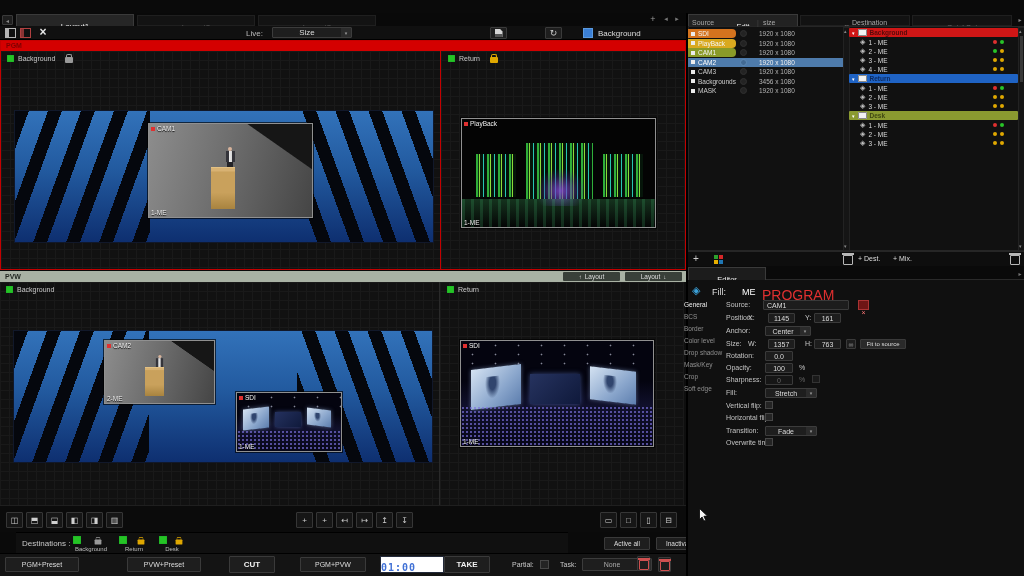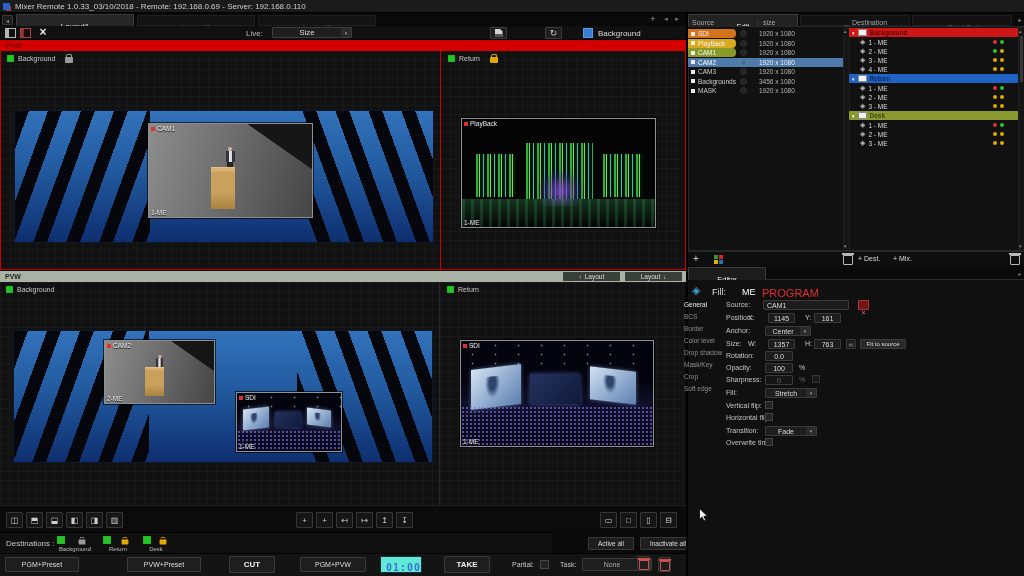--- a/index.html
+++ b/index.html
@@ -71,24 +71,20 @@
   .navitem{position:absolute;left:684px;width:42px;font-size:6.5px;color:#8f8f8f;}
   .flabel{position:absolute;left:726px;font-size:7px;color:#c4c4c4;white-space:nowrap;}
   .scrollcol{position:absolute;width:5px;background:#151515;border:1px solid #222;}
   .sarr{position:absolute;font-size:5px;color:#888;line-height:5px;}
 </style>
 </head>
 <body>
 
 <div id="root">
 
-  <div class="abs" style="left:0;top:0;width:1024px;height:13px;background:#1b1b1b;border-bottom:1px solid #000;">
-    <div class="abs" style="left:3px;top:3px;width:7px;height:7px;background:#2b5fd0;box-shadow:2px 2px 0 -1px #c03030;"></div>
-    <div class="abs" style="left:15px;top:2px;font-size:8px;color:#cfcfcf;white-space:nowrap;">Mixer Remote 1.0.33_03/10/2018 - Remote: 192.168.0.69 - Server: 192.168.0.110</div>
-  </div>
 
   <div class="abs" style="left:0;top:13px;width:687px;height:13px;background:#090909;">
     <div class="abs btn" style="left:2px;top:2px;width:11px;height:10px;font-size:6px;color:#888;">
         <span>◂</span>
       </div>
     <div class="abs" style="left:16px;top:1px;width:118px;height:12px;background:#262626;border:1px solid #3a3a3a;border-bottom:none;text-align:center;">
       <span style="font-size:8px;color:#efefef;line-height:12px;">Layout1</span></div>
     <div class="abs" style="left:137px;top:2px;width:118px;height:11px;background:#131313;border:1px solid #1f1f1f;text-align:center;">
       <span style="font-size:8px;color:#575757;line-height:11px;">Layout2</span></div>
     <div class="abs" style="left:258px;top:2px;width:118px;height:11px;background:#131313;border:1px solid #1f1f1f;text-align:center;">
@@ -291,21 +287,21 @@
         </div>
       <div class="tico">
           <span>▯</span>
         </div>
       <div class="tico">
           <span>⊟</span>
         </div>
     </div>
   </div>
 
-  <div class="abs" style="left:0;top:532px;width:552px;height:21px;background:#101010;border-top:1px solid #000;">
+  <div class="abs" style="left:16px;top:532px;width:552px;height:21px;background:#101010;border-top:1px solid #000;">
     <div class="abs t8" style="left:6px;top:6px;">Destinations :</div>
     <div class="abs" style="left:54px;top:2px;width:42px;height:18px;">
       <div class="gsq" style="position:absolute;left:3px;top:1px;width:8px;height:8px;"></div>
       <div class="lock gray" style="position:absolute;left:24px;top:4px;transform:scale(.85);"></div>
       <div style="position:absolute;left:0;top:11px;width:42px;text-align:center;font-size:6px;color:#bbb;">Background</div>
       </div>
     <div class="abs" style="left:100px;top:2px;width:36px;height:18px;">
       <div class="gsq" style="position:absolute;left:3px;top:1px;width:8px;height:8px;"></div>
       <div class="lock" style="position:absolute;left:21px;top:4px;transform:scale(.85);"></div>
       <div style="position:absolute;left:0;top:11px;width:36px;text-align:center;font-size:6px;color:#bbb;">Return</div>
@@ -331,21 +327,21 @@
         <span>PVW+Preset</span>
       </div>
     <div class="abs btn" style="left:300px;top:3px;width:66px;height:15px;font-size:7px;">
         <span>PGM+PVW</span>
       </div>
     <div class="abs btn" style="left:229px;top:2px;width:46px;height:17px;font-size:8px;font-weight:bold;color:#f0f0f0;">
         <span>CUT</span>
       </div>
     <div class="abs" style="left:281px;top:2px;width:0;height:0;"></div>
     <div class="abs" style="left:405px;top:2px;width:0;height:0;"></div>
-    <div class="abs" style="left:380px;top:2px;width:42px;height:17px;background:#5eead4;border:1px solid #232a3a;text-align:right;">
+    <div class="abs" style="left:380px;top:2px;width:64px;height:17px;background:#ffffff;border:1px solid #232a3a;text-align:left;">
       <span style="font-family:'DejaVu Sans Mono',monospace;font-size:10px;font-weight:bold;color:#4272d6;letter-spacing:1px;line-height:16px;">01:00</span></div>
     <div class="abs btn" style="left:444px;top:2px;width:46px;height:17px;font-size:8px;font-weight:bold;color:#f0f0f0;">
         <span>TAKE</span>
       </div>
     <div class="abs t7" style="left:512px;top:7px;">Partial:</div>
     <div class="abs cb" style="left:540px;top:6px;width:9px;height:9px;"></div>
     <div class="abs t7" style="left:560px;top:7px;">Task:</div>
     <div class="abs dd" style="left:582px;top:4px;width:70px;height:13px;">
       <span class="ddt" style="line-height:12px;color:#aaa;">None</span>
       <span class="dda" style="line-height:12px;">▾</span>
@@ -538,21 +534,21 @@
   <div class="abs" style="left:688px;top:266px;width:336px;height:14px;background:#0a0a0a;border-bottom:1px solid #2a2a2a;">
     <div class="abs" style="left:0;top:1px;width:78px;height:13px;background:#1c1c1c;border:1px solid #3a3a3a;border-bottom:none;text-align:center;">
       <span style="font-size:7.5px;color:#efefef;line-height:13px;">Editor</span></div>
     <div class="abs" style="left:328px;top:3px;width:8px;height:11px;color:#777;font-size:6px;line-height:11px;text-align:center;"><span>▸</span></div>
   </div>
 
   <div class="abs" style="left:688px;top:280px;width:336px;height:296px;background:#101010;">
     <span style="position:absolute;left:4px;top:4px;font-size:11px;color:#3aa0d8;">◈</span>
     <span style="position:absolute;left:24px;top:7px;font-size:9px;color:#ddd;">Fill:</span>
     <span style="position:absolute;left:54px;top:7px;font-size:9px;color:#fff;">ME</span>
-    <span style="position:absolute;left:74px;top:7px;font-size:11px;color:#e03030;">PROGRAM</span>
+    <span style="position:absolute;left:74px;top:7px;font-size:14px;color:#e03030;">PROGRAM</span>
   </div>
 
   <div class="navitem" style="top:301px;color:#efefef;">General</div>
   <div class="navitem" style="top:313px;">BCS</div>
   <div class="navitem" style="top:325px;">Border</div>
   <div class="navitem" style="top:337px;">Color level</div>
   <div class="navitem" style="top:349px;">Drop shadow</div>
   <div class="navitem" style="top:361px;">Mask/Key</div>
   <div class="navitem" style="top:373px;">Crop</div>
   <div class="navitem" style="top:385px;">Soft edge</div>

